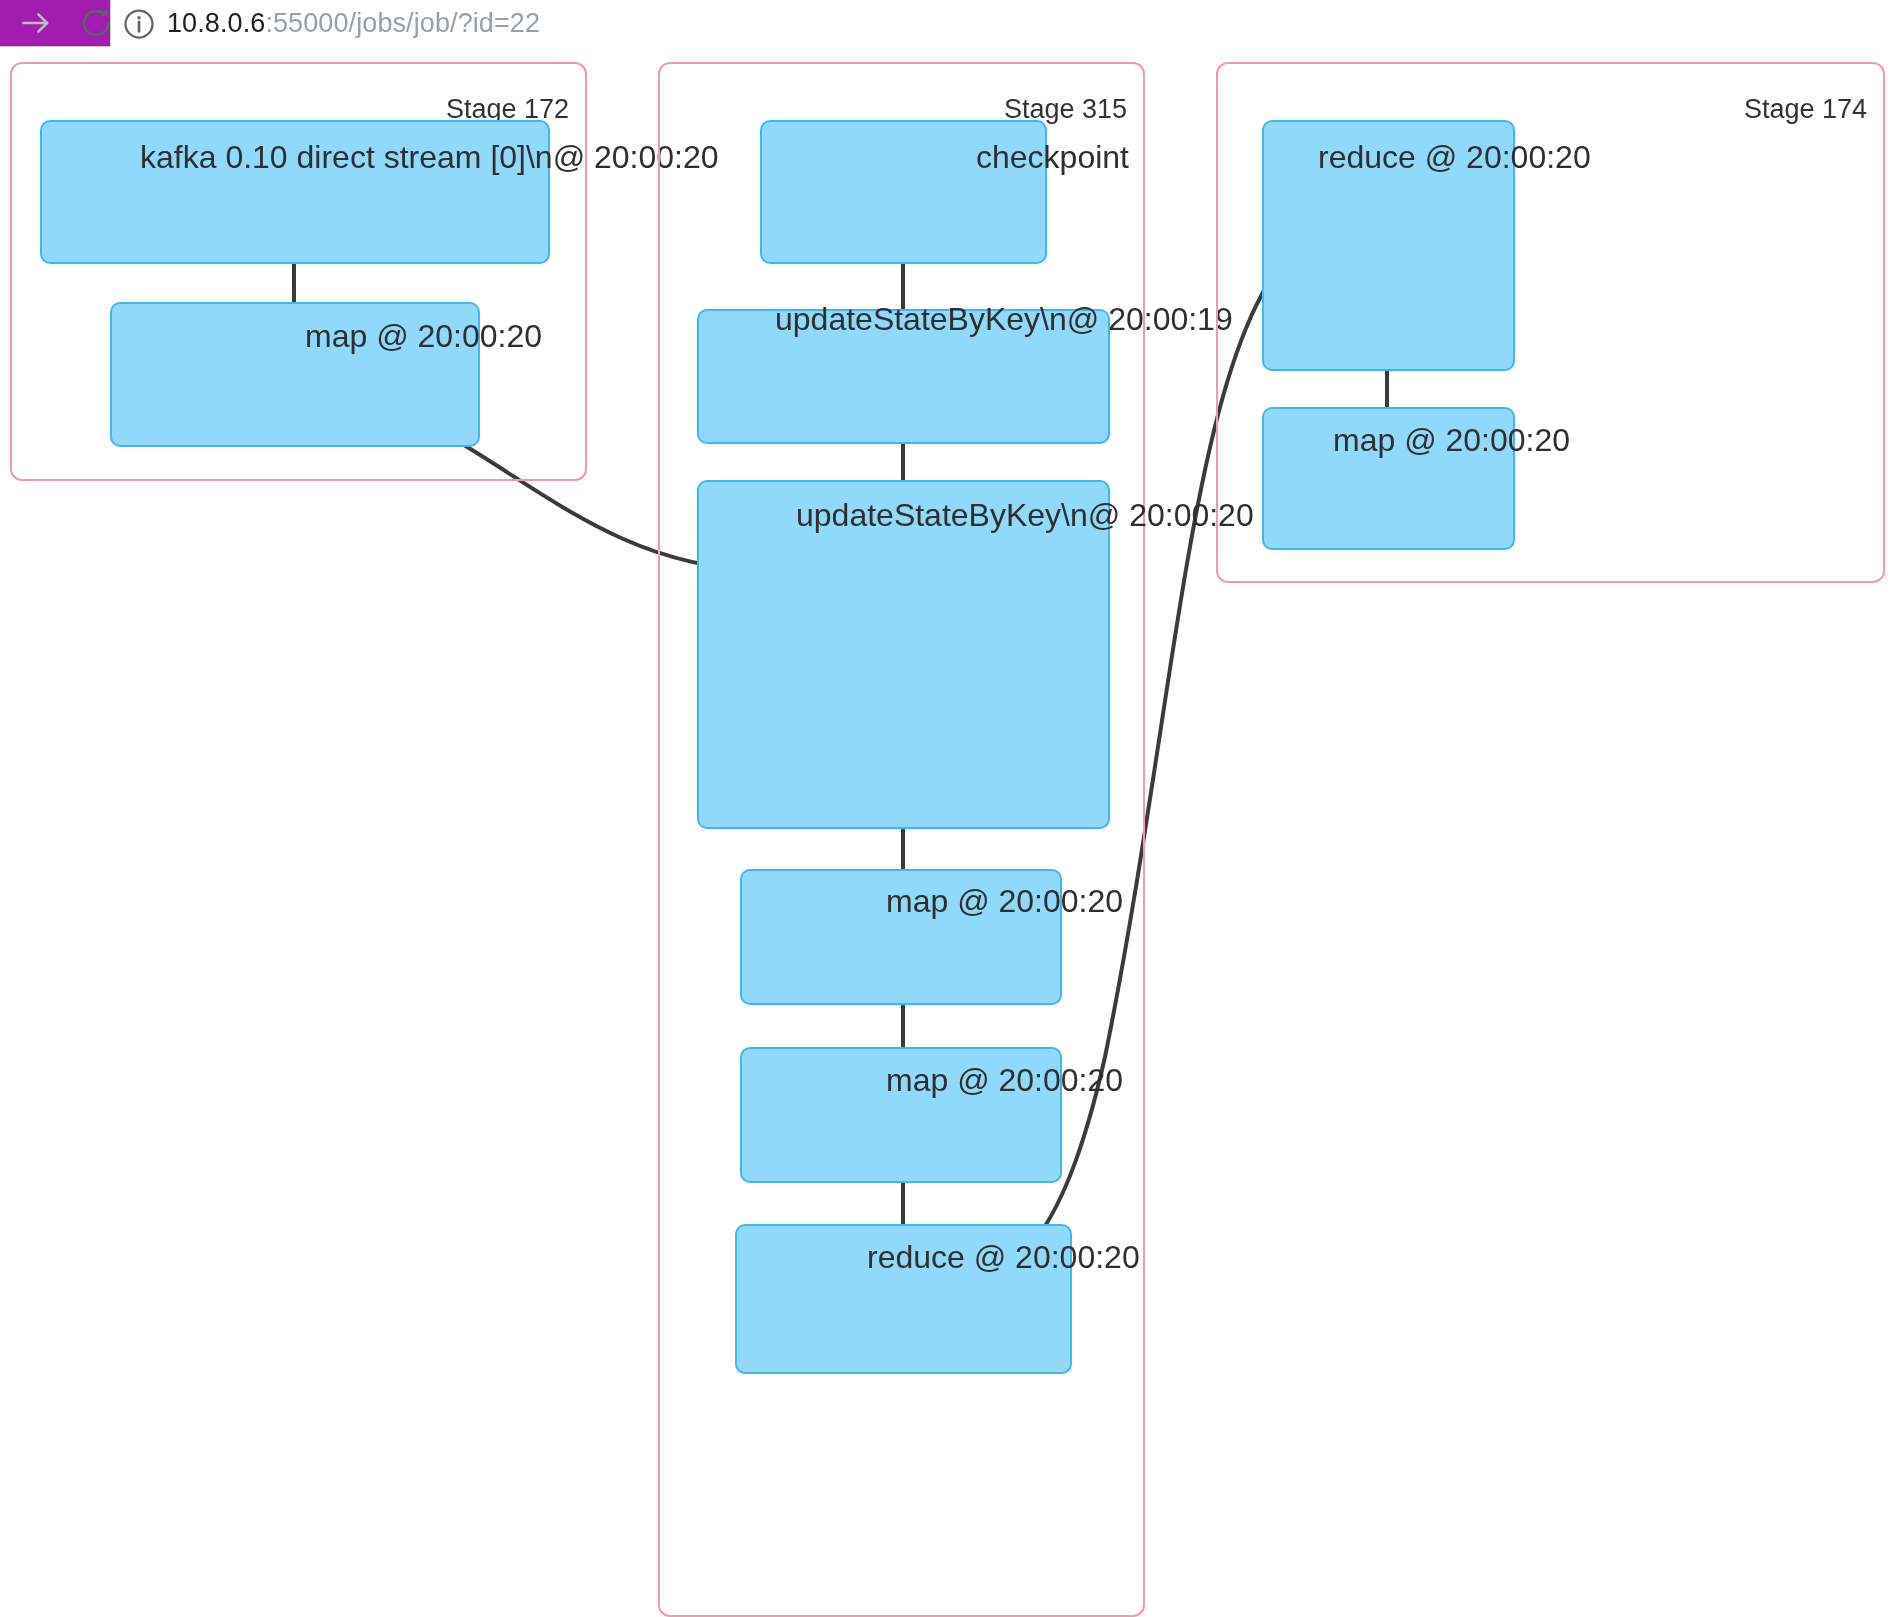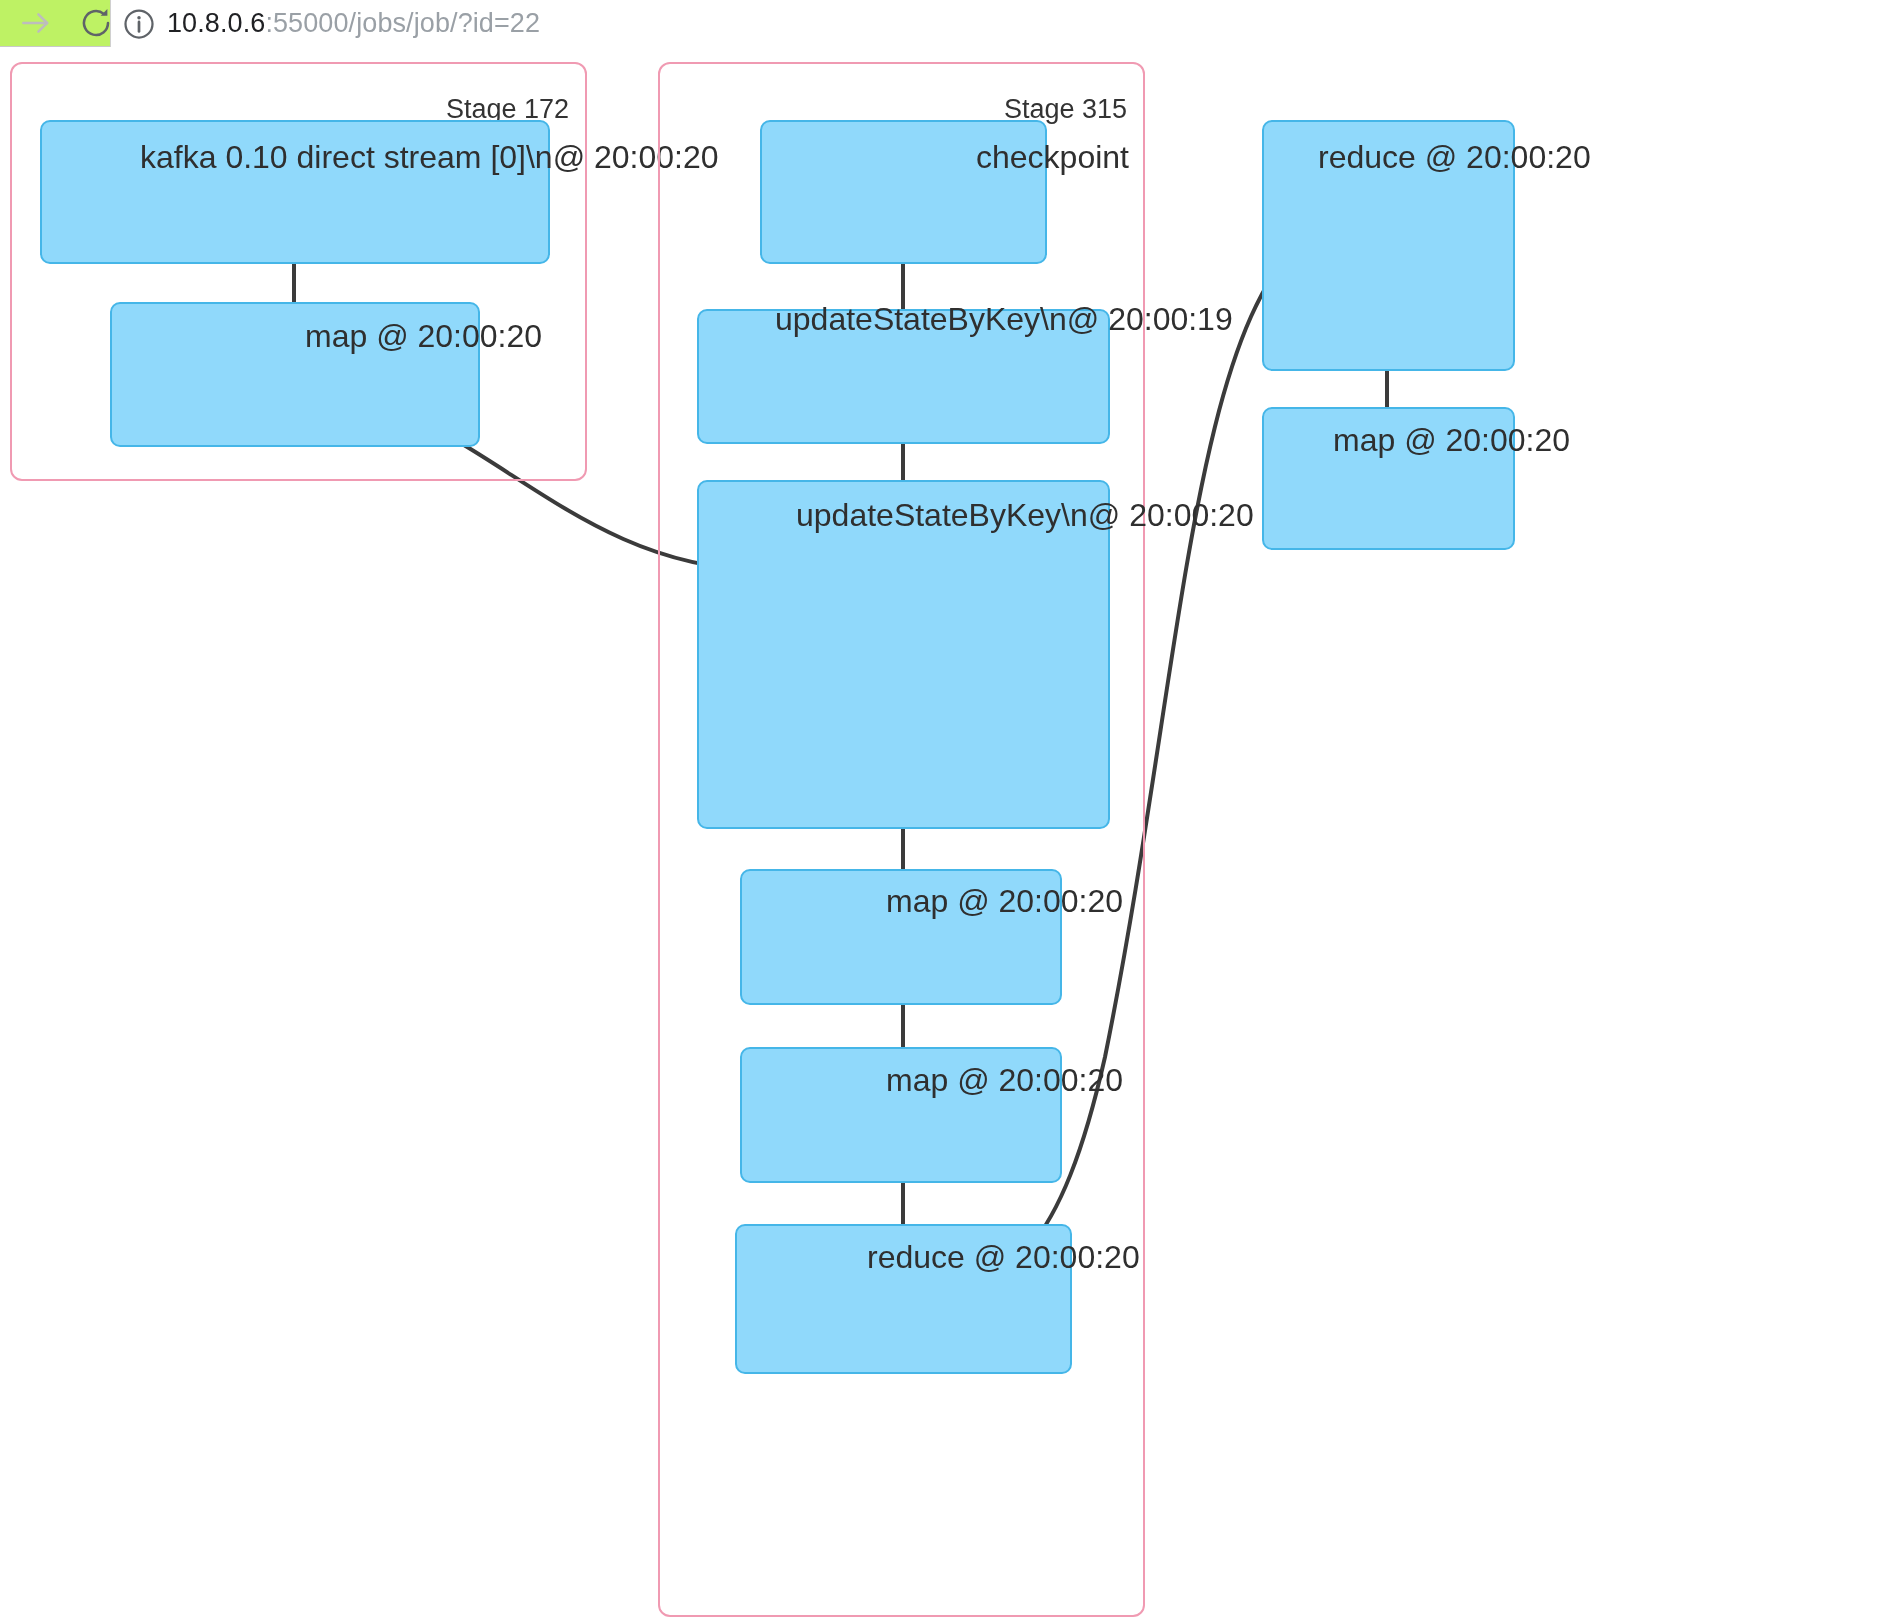--- a/index.html
+++ b/index.html
@@ -15,21 +15,21 @@
     overflow: hidden;
     background: #ffffff;
   }
 
   
   #browser-bar {
     position: absolute;
     left: 0; top: 0;
     width: 1896px;
     height: 47px;
-    background: #bef264;
+    background: #a21caf;
     border-bottom: 1px solid #c9c9c9;
     display: flex;
     align-items: center;
     box-sizing: border-box;
   }
   .nav-btn {
     width: 60px;
     height: 47px;
     display: flex;
     align-items: center;
@@ -226,20 +226,23 @@
 
     <div class="rdd-node" style="left:740px; top:822px; width:322px; height:136px;"></div>
     <div class="rdd-label" style="left:886px; top:838px;">map @ 20:00:20</div>
 
     <div class="rdd-node" style="left:740px; top:1000px; width:322px; height:136px;"></div>
     <div class="rdd-label" style="left:886px; top:1017px;">map @ 20:00:20</div>
 
     <div class="rdd-node" style="left:735px; top:1177px; width:337px; height:150px;"></div>
     <div class="rdd-label" style="left:867px; top:1194px;">reduce @ 20:00:20</div>
 
+    <div class="stage-cluster" style="left:1216px; top:15px; width:669px; height:521px;">
+      <div class="stage-label">Stage 174</div>
+    </div>
 
     <div class="rdd-node" style="left:1262px; top:73px; width:253px; height:251px;"></div>
     <div class="rdd-label" style="left:1318px; top:94px;">reduce @ 20:00:20</div>
 
     <div class="rdd-node" style="left:1262px; top:360px; width:253px; height:143px;"></div>
     <div class="rdd-label" style="left:1333px; top:377px;">map @ 20:00:20</div>
 
   </div>
 </div>
 

